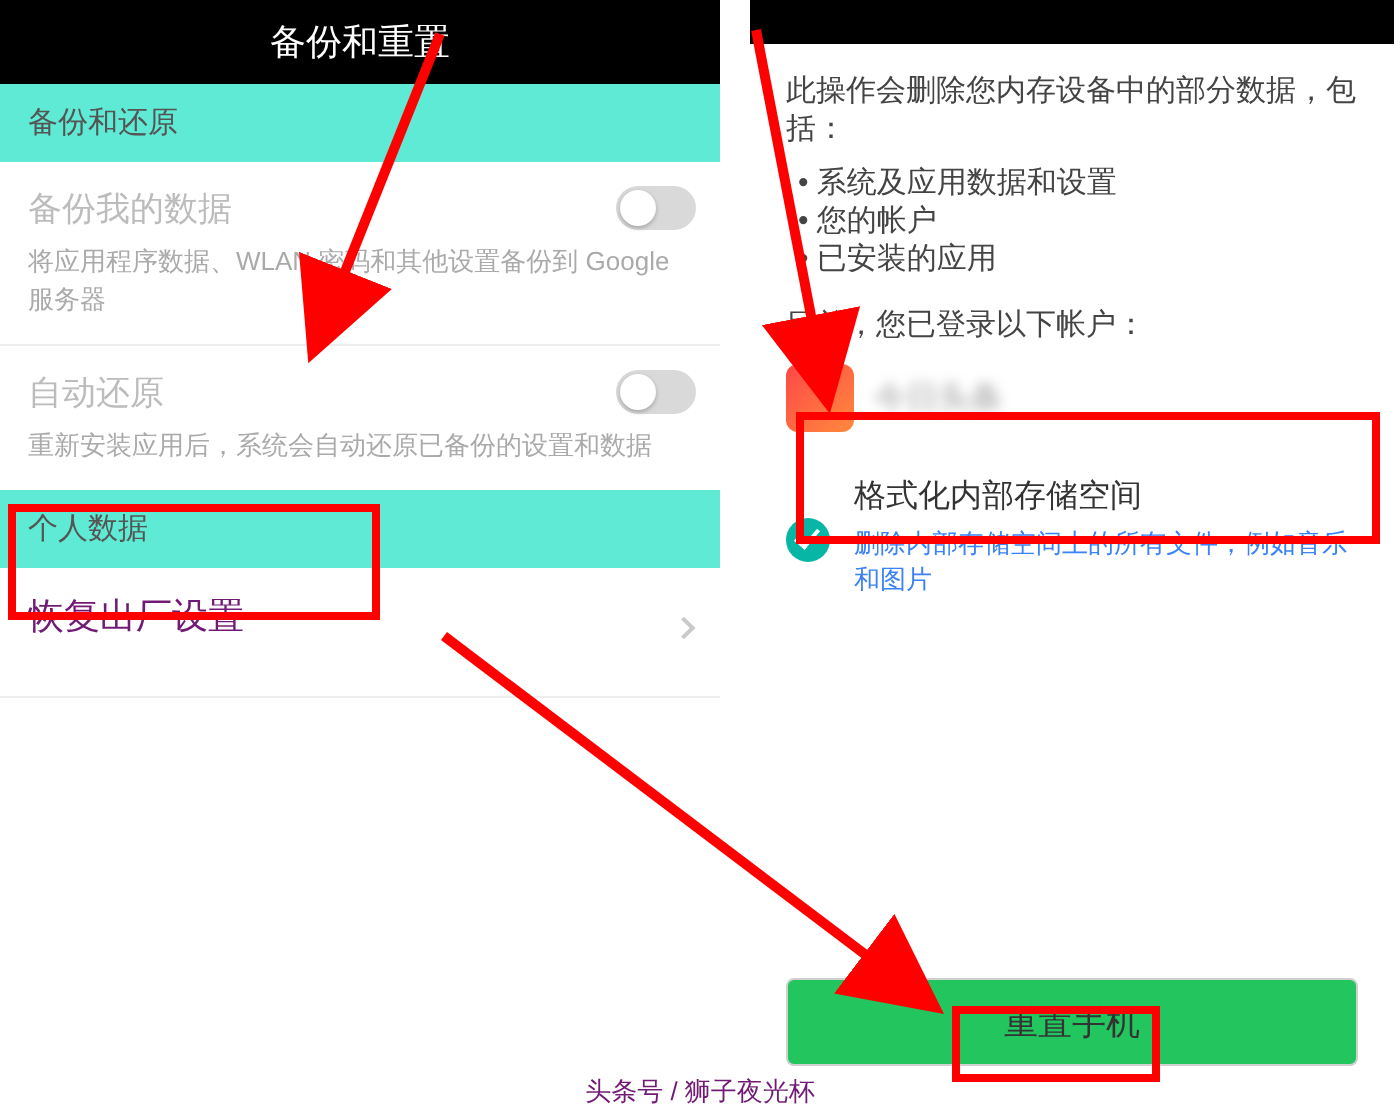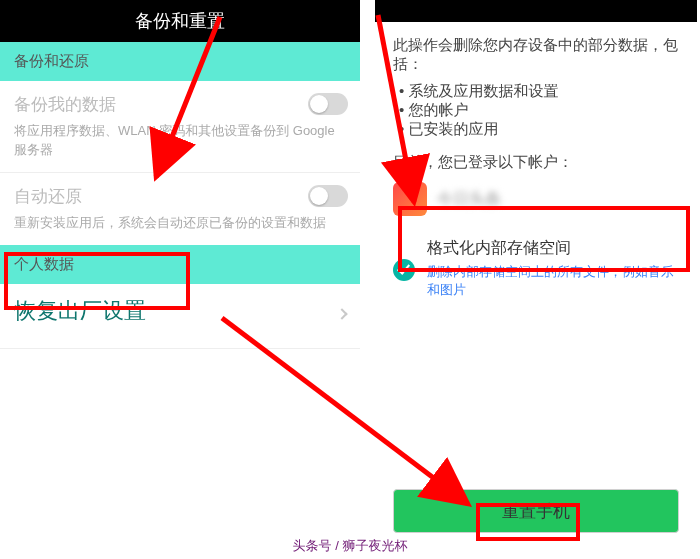--- a/index.html
+++ b/index.html
@@ -53,21 +53,21 @@
 
   <div class="item">
     <div class="item-title disabled">自动还原</div>
     <div class="item-sub">重新安装应用后，系统会自动还原已备份的设置和数据</div>
     <div class="toggle"></div>
   </div>
 
   <div class="section-header">个人数据</div>
 
   <div class="item" style="height:64px">
-    <div class="item-title" style="font-size:22px;color:#0f766e">恢复出厂设置</div>
+    <div class="item-title" style="font-size:18px;color:#701a75">恢复出厂设置</div>
     <span class="chev"></span>
   </div>
   <div class="divider"></div>
 </div>
 
 <div class="phone phone-right">
   <div class="r-status"></div>
   <div class="r-body">
     <p>此操作会删除您内存设备中的部分数据，包括：</p>
     <div class="bullets">

